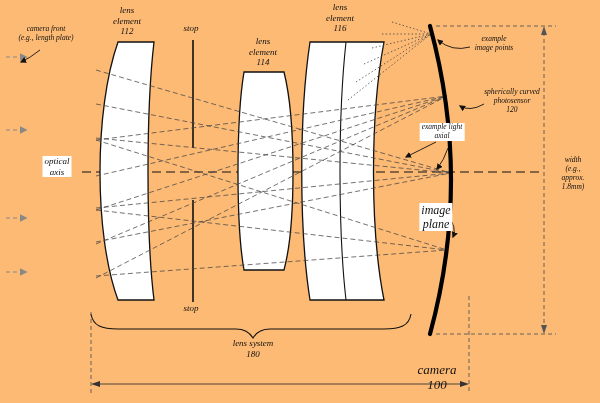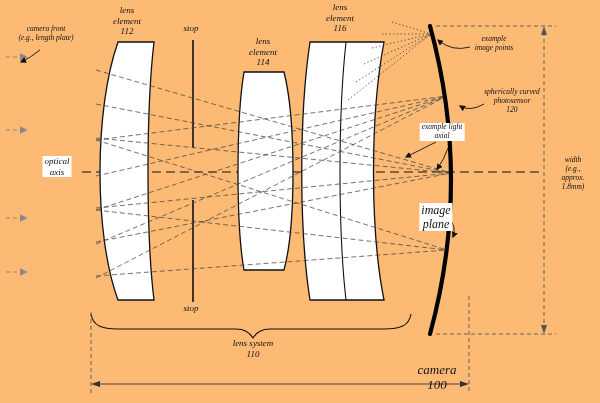--- a/index.html
+++ b/index.html
@@ -129,17 +129,17 @@
 120</div>
   <div class="lbl small bg" style="left:442px;top:123px;">example light
 axial</div>
   <div class="lbl med bg" style="left:436px;top:203px;">image
 plane</div>
   <div class="lbl small" style="left:573px;top:156px;">width
 (e.g., approx.
 1.8mm)</div>
   <div class="lbl" style="left:191px;top:303px;">stop</div>
   <div class="lbl" style="left:253px;top:338px;">lens system
-110</div>
+180</div>
   <div class="lbl big" style="left:437px;top:338px;">camera
 100</div>
 
 </div>
 
 </body></html>

